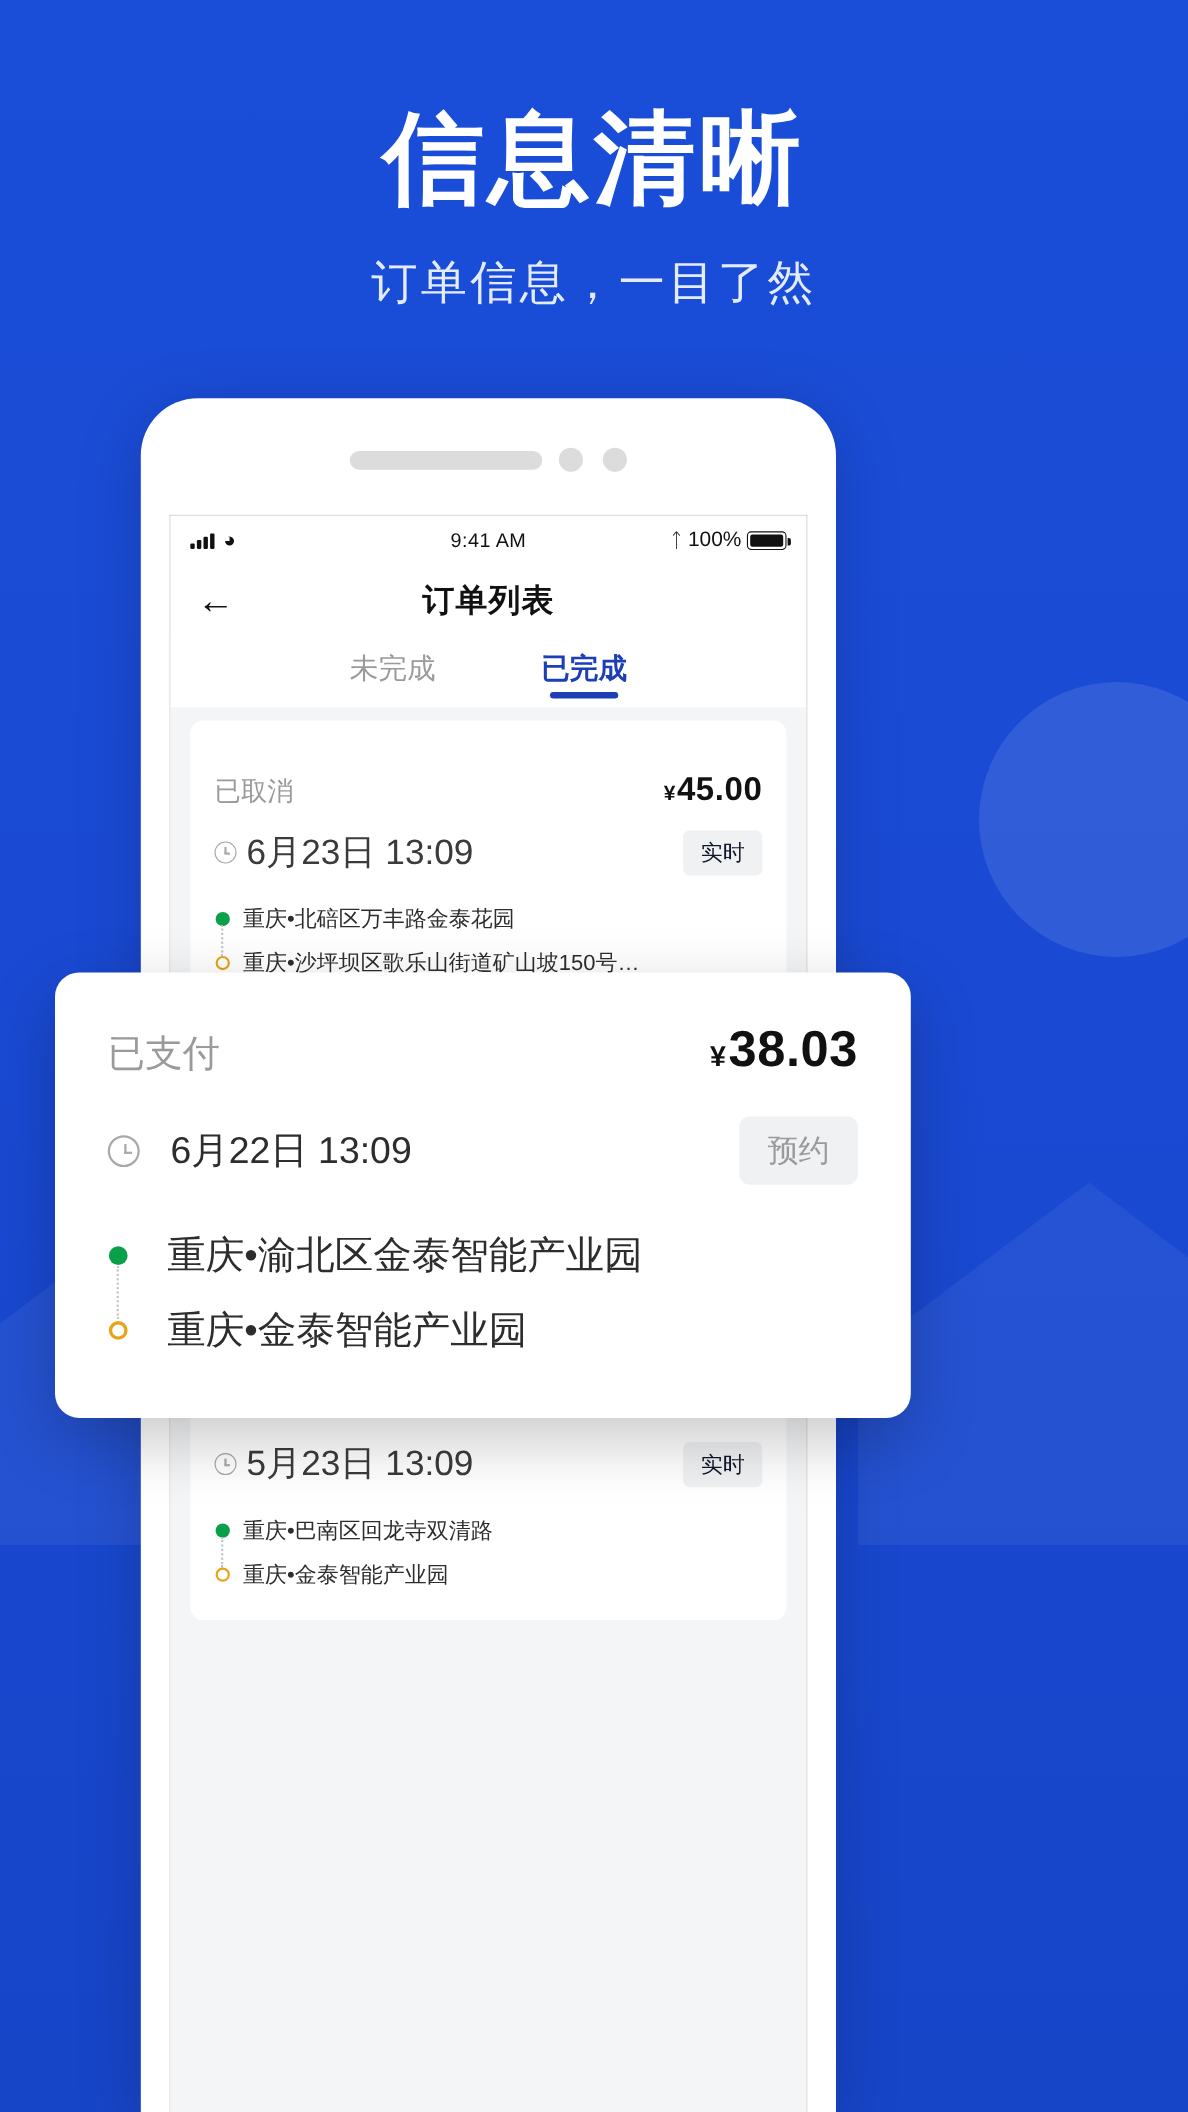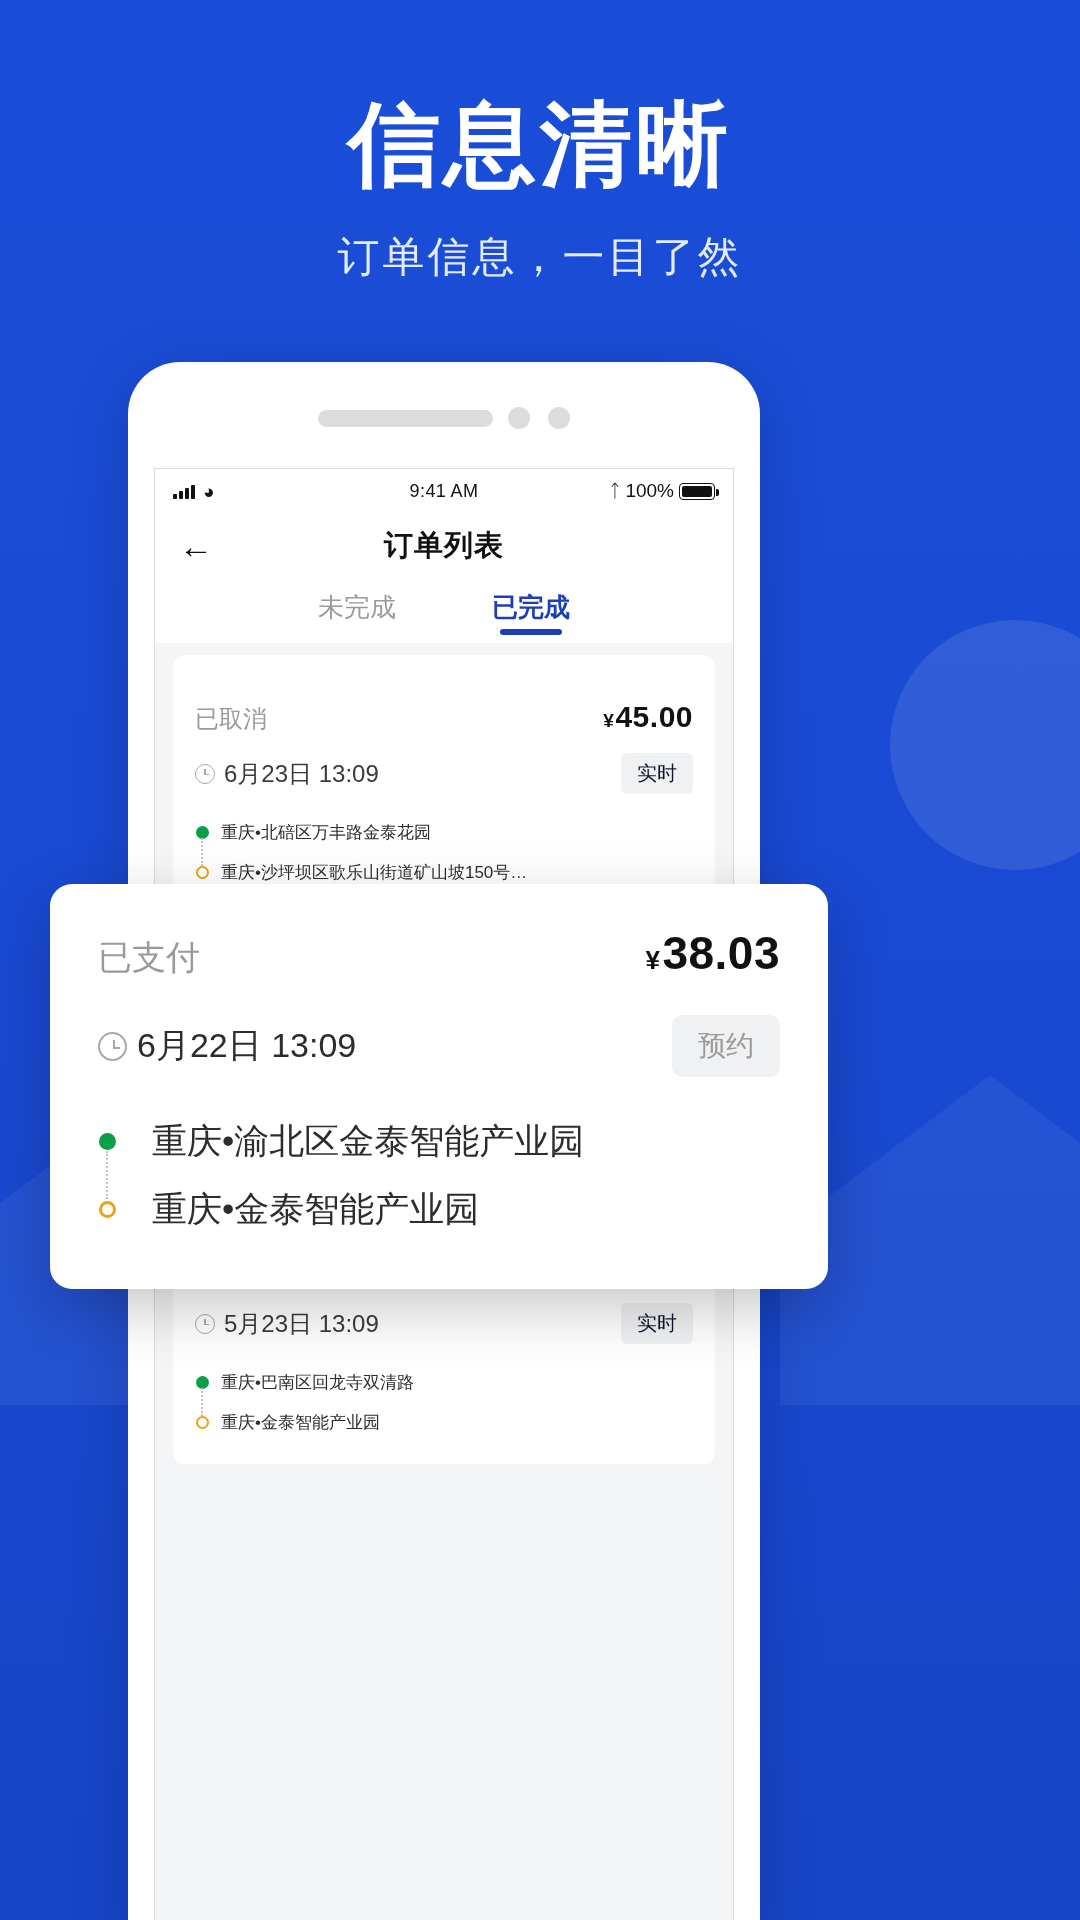--- a/index.html
+++ b/index.html
@@ -197,33 +197,33 @@
     position:relative; flex:0 0 auto;
   }
   .clock-icon::before {
     content:""; position:absolute; left:8.4px; top:4px;
     width:1.6px; height:6px; background:#a8a8a8;
   }
   .clock-icon::after {
     content:""; position:absolute; left:8.4px; top:9px;
     width:5px; height:1.6px; background:#a8a8a8;
   }
-  .time-txt { font-size:24px; color:#3b3b3b; }
+  .time-txt { font-size:32px; color:#3b3b3b; }
   .badge {
     background:#f0f1f3; color:#0f172a;
     font-size:20px; padding:7px 16px; border-radius:6px;
   }
 
   .route { margin-top:18px; position:relative; }
   .route-row { display:flex; align-items:center; gap:12px; height:40px; }
   .dot-col { width:14px; display:flex; justify-content:center; flex:0 0 auto; }
   .dot-start { width:13px; height:13px; border-radius:50%; background:#0aa04a; }
   .dot-end { width:13px; height:13px; border-radius:50%; border:2.2px solid #e8a317; background:#fff; box-sizing:border-box; }
   .addr {
-    font-size:17px; color:#2d2d2d;
+    font-size:20px; color:#2d2d2d;
     white-space:nowrap; overflow:hidden; text-overflow:ellipsis;
   }
   .dashline {
     position:absolute; left:6px; top:26px;
     width:0; height:28px;
     border-left:2px dotted #c4c4c4;
   }
 
   
   .float-card {
@@ -234,21 +234,21 @@
     border-radius:22px;
     box-shadow:0 20px 60px rgba(0,0,0,0.22);
     padding:42px 48px 46px 48px;
     z-index:8;
   }
   .fc-head { display:flex; align-items:baseline; justify-content:space-between; }
   .fc-status { font-size:34px; color:#9a9a9a; }
   .fc-price { font-size:46px; font-weight:bold; color:#111; letter-spacing:0.5px; }
   .fc-price .yen { font-size:26px; font-weight:bold; margin-right:2px; }
   .fc-meta { display:flex; align-items:center; justify-content:space-between; margin-top:34px; }
-  .fc-time-wrap { display:flex; align-items:center; gap:10px; }
+  .fc-time-wrap { display:flex; align-items:center; gap:28px; }
   .fc-clock {
     width:29px; height:29px; border:2px solid #a8a8a8; border-radius:50%;
     position:relative; flex:0 0 auto;
   }
   .fc-clock::before {
     content:""; position:absolute; left:12.5px; top:6px;
     width:2px; height:9px; background:#a8a8a8;
   }
   .fc-clock::after {
     content:""; position:absolute; left:12.5px; top:13px;

